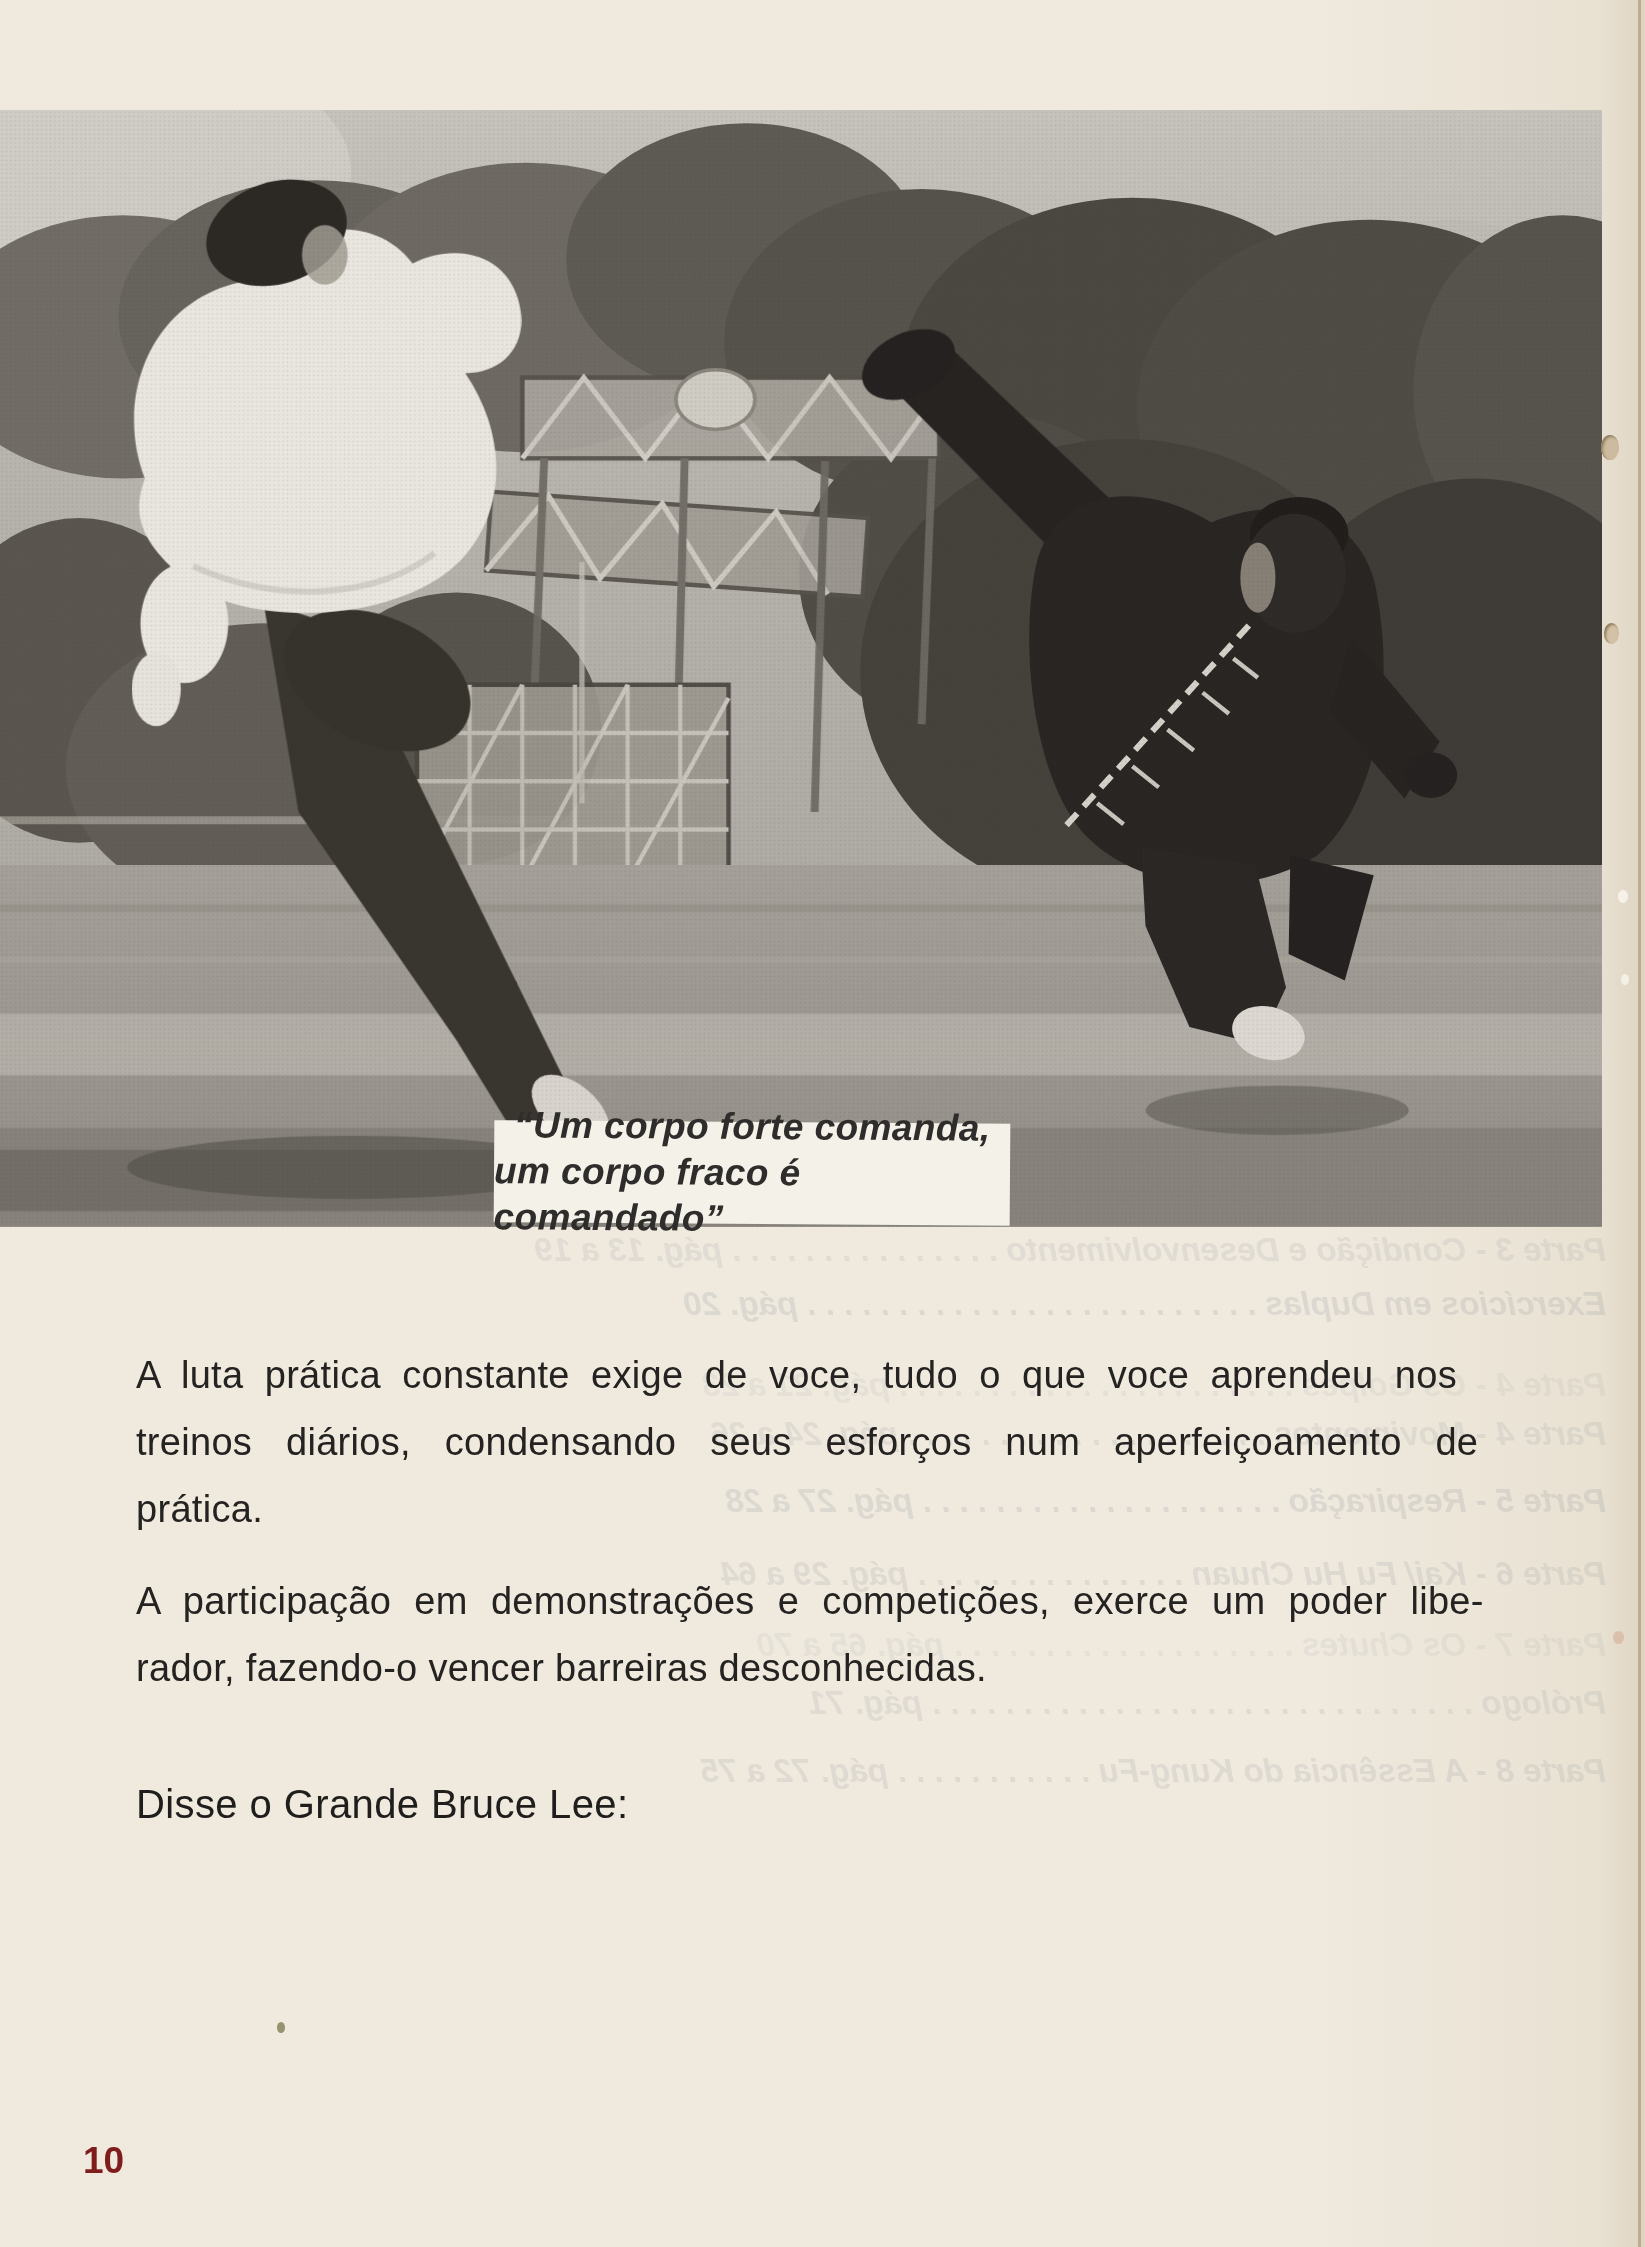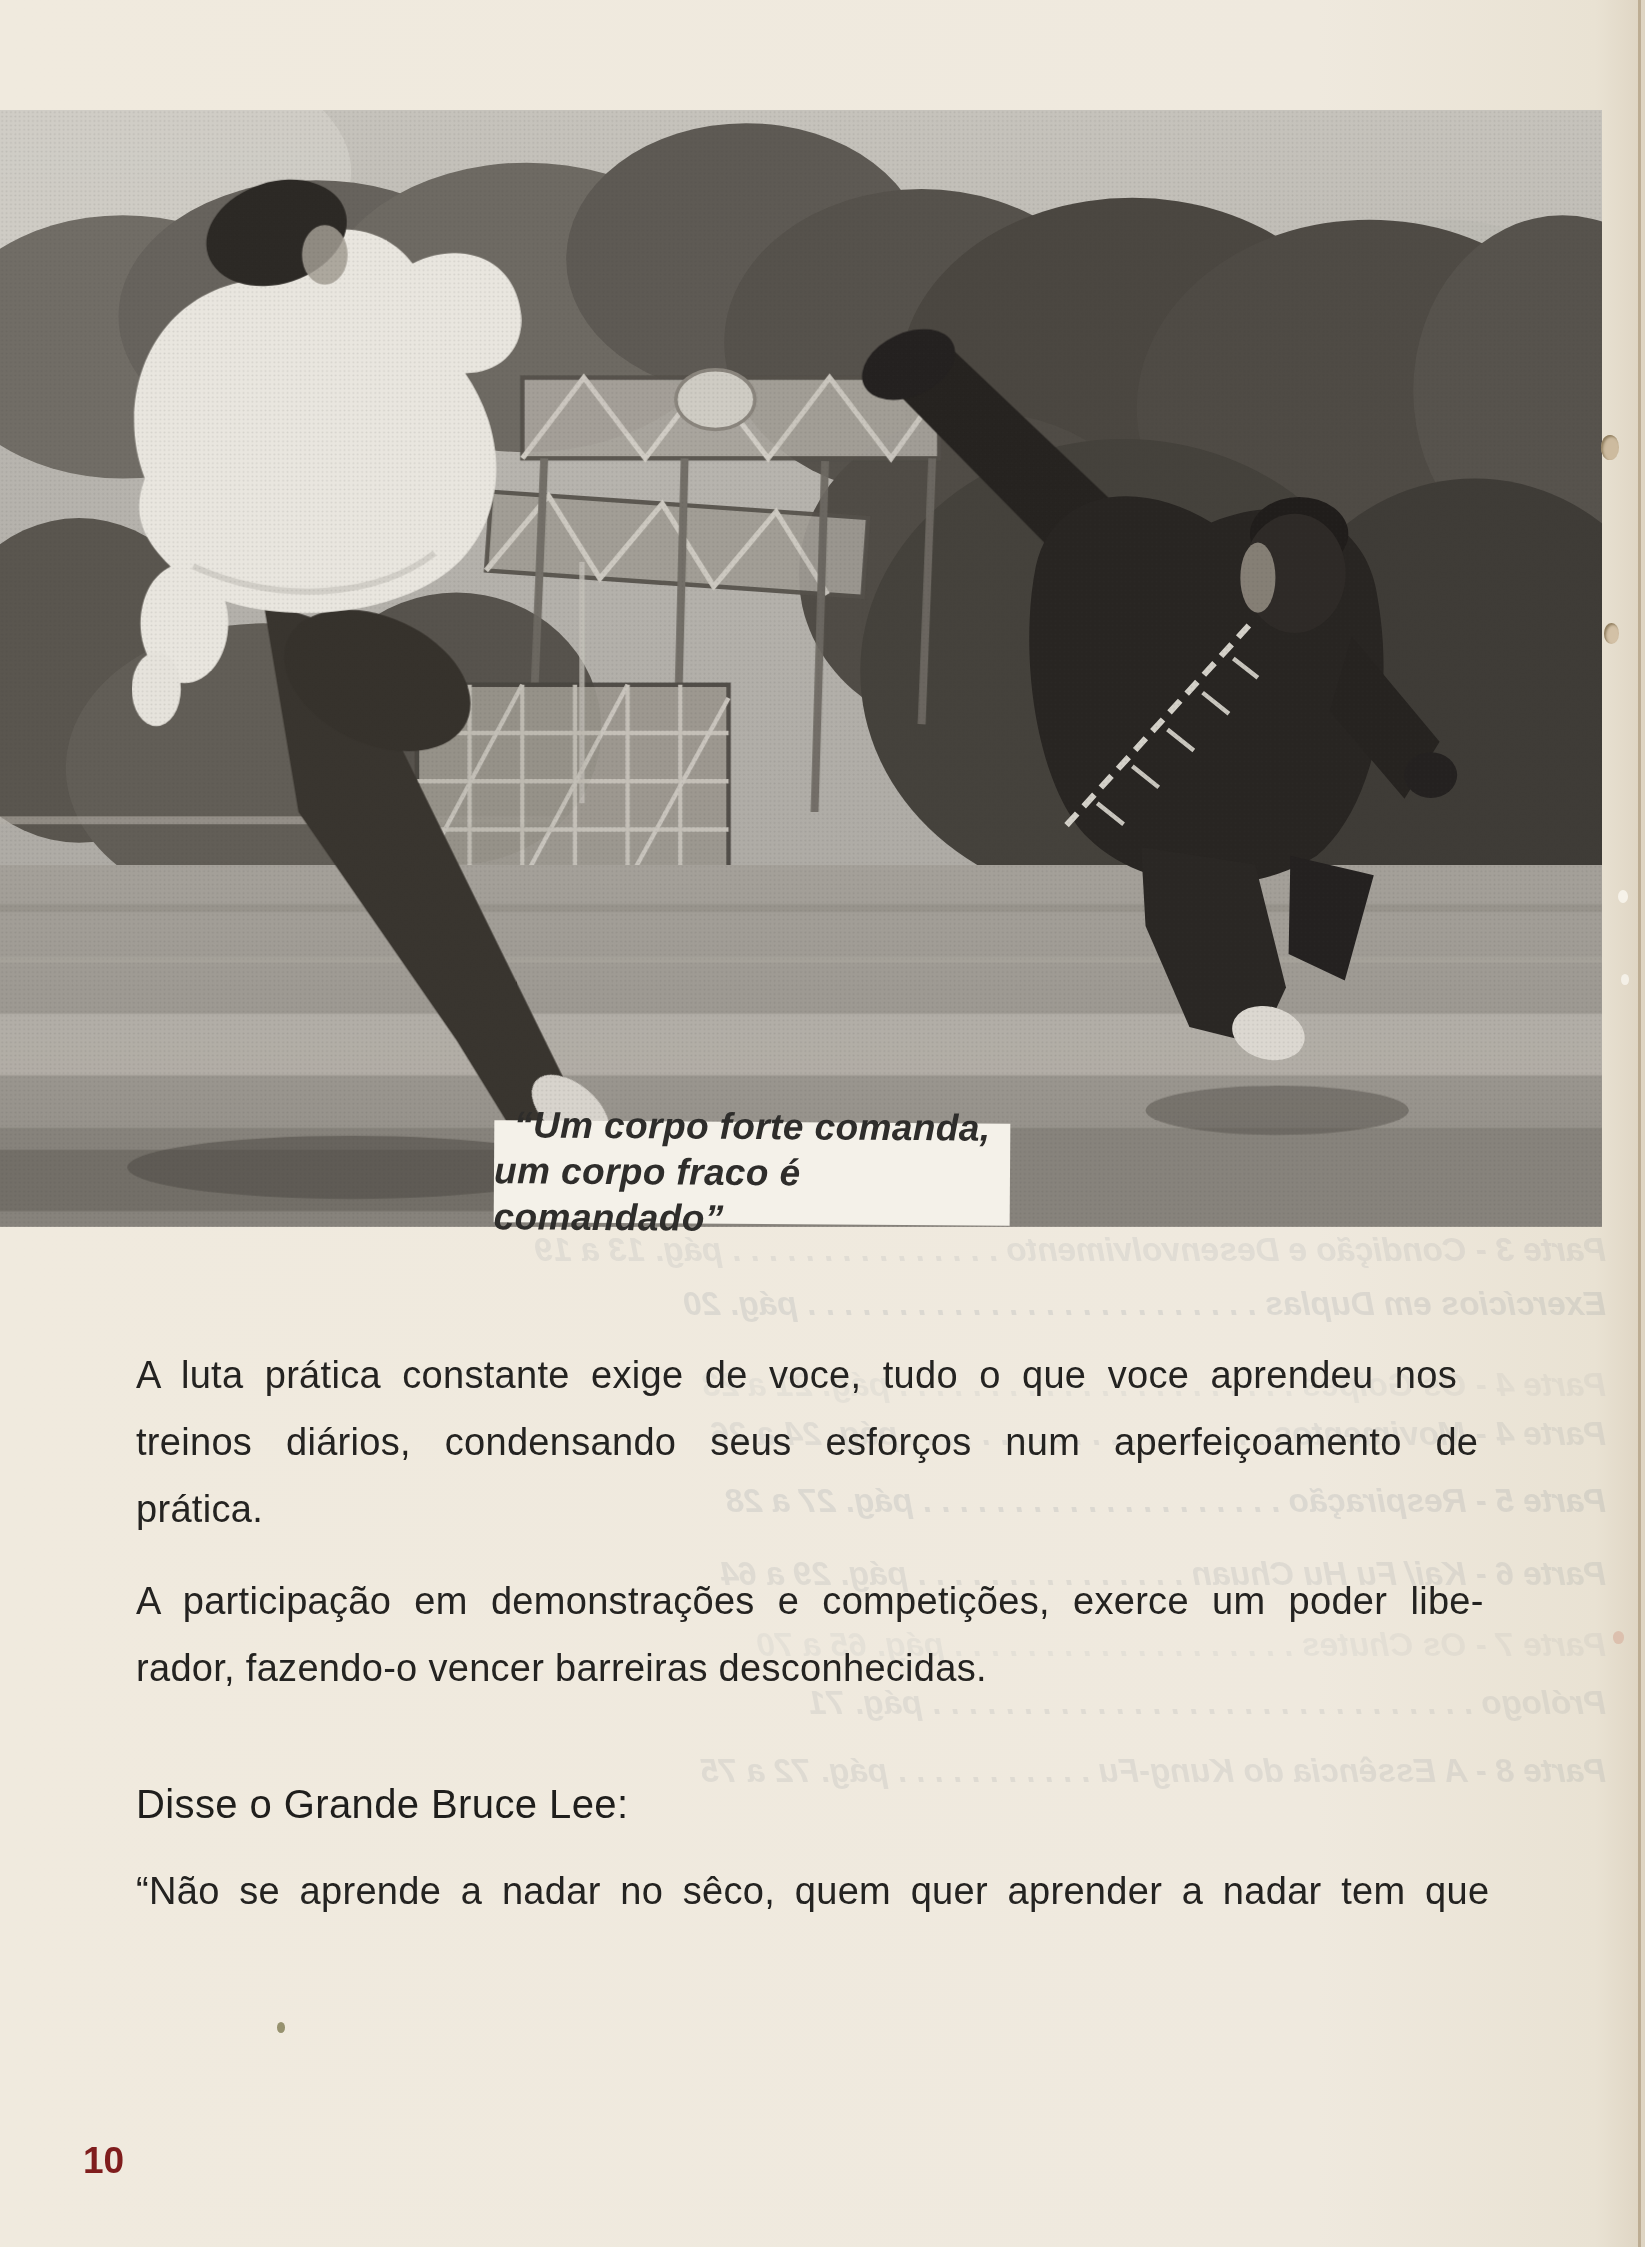--- a/index.html
+++ b/index.html
@@ -175,21 +175,20 @@
 
   <div class="tline p1a ws12">A luta prática constante exige de voce, tudo o que voce aprendeu nos</div>
   <div class="tline p1b ws26">treinos diários, condensando seus esforços num aperfeiçoamento de</div>
   <div class="tline p1c">prática.</div>
 
   <div class="tline p2b">rador, fazendo-o vencer barreiras desconhecidas.</div>
   <div class="tline p2a ws14">A participação em demonstrações e competições, exerce um poder libe-</div>
 
   <div class="heading">Disse o Grande Bruce Lee:</div>
 
-  <div class="tline qa ws10">“Não se aprende a nadar no sêco, quem quer aprender a nadar tem que</div>
 
   <div class="pagenum">10</div>
 
   <div class="edge-line"></div>
   <div class="speck sp1"></div>
   <div class="speck sp2"></div>
   <div class="speck sp3"></div>
   <div class="speck sp4"></div>
   <div class="speck sp5"></div>
   <div class="speck sp6"></div>

